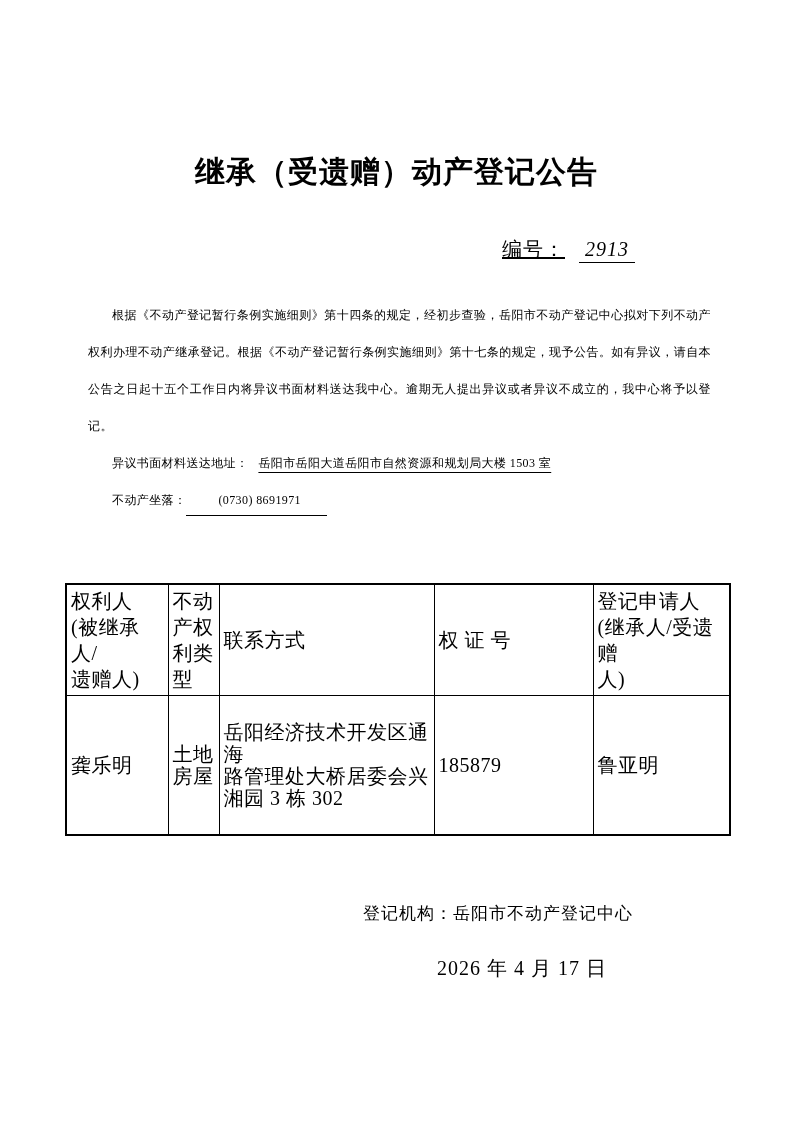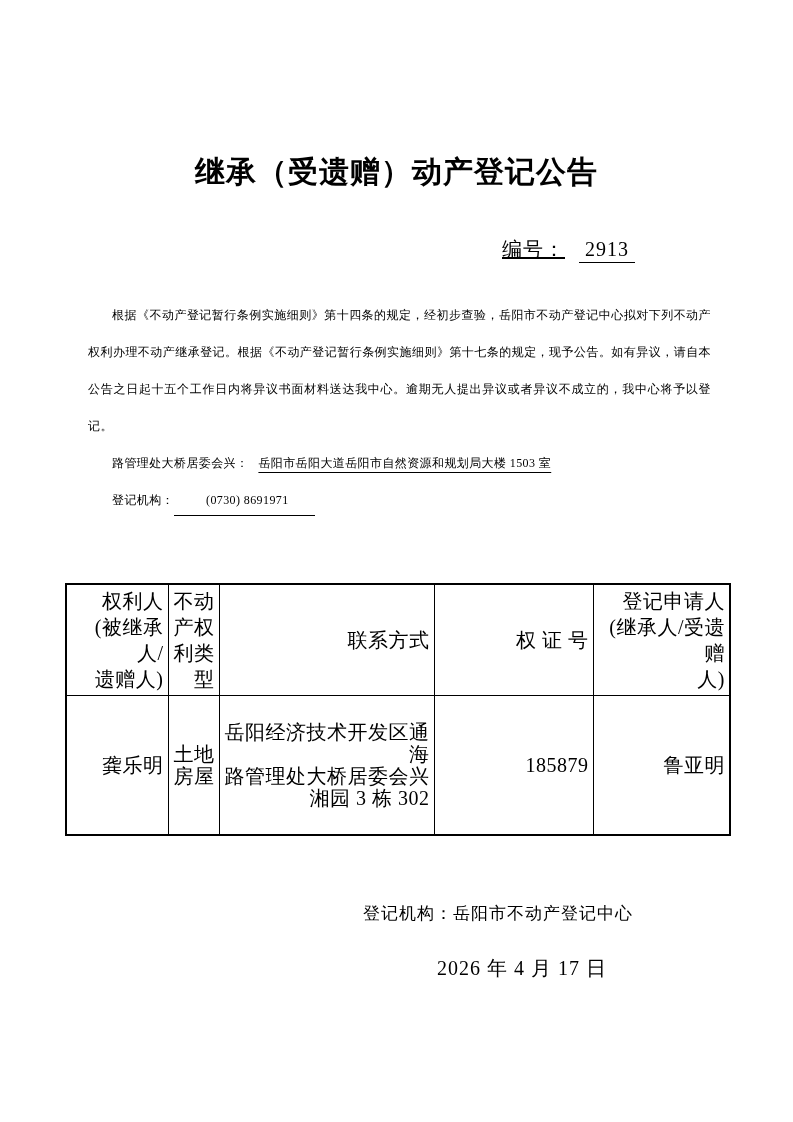--- a/index.html
+++ b/index.html
@@ -33,20 +33,21 @@
     right: 158px;
     font-size: 20px;
     letter-spacing: 1px;
   }
   .number-label { margin-right: 14px; text-decoration: underline; }
   .number-value {
     display: inline-block;
     border-bottom: 1.5px solid #000;
     padding: 0 6px 1px 6px;
     font-family: "Liberation Serif", "DejaVu Serif", serif;
+    font-style: italic;
   }
   .body-block {
     position: absolute;
     top: 297px;
     left: 88px;
     width: 623px;
     font-size: 12px;
     line-height: 37px;
     text-align: justify;
     letter-spacing: 0.4px;
@@ -68,21 +69,21 @@
     top: 583px;
     left: 65px;
     width: 664px;
     border-collapse: collapse;
     table-layout: fixed;
     border: 2px solid #000;
   }
   .notice-table th, .notice-table td {
     border: 1.5px solid #000;
     font-weight: normal;
-    text-align: right;
+    text-align: left;
     vertical-align: middle;
     font-size: 20px;
     padding: 3px 4px;
     white-space: pre-line;
     letter-spacing: 0.5px;
   }
   .notice-table th { line-height: 26px; }
   .notice-table td { line-height: 22px; }
   .row-header { height: 104px; }
   .row-data { height: 139px; }
@@ -107,22 +108,22 @@
 <div class="page">
 
   <h1 class="title">继承（受遗赠）动产登记公告</h1>
 
   <div class="number-line">
     <span class="number-label">编号：</span><span class="number-value">2913</span>
   </div>
 
   <div class="body-block">
     <p class="para">根据《不动产登记暂行条例实施细则》第十四条的规定，经初步查验，岳阳市不动产登记中心拟对下列不动产权利办理不动产继承登记。根据《不动产登记暂行条例实施细则》第十七条的规定，现予公告。如有异议，请自本公告之日起十五个工作日内将异议书面材料送达我中心。逾期无人提出异议或者异议不成立的，我中心将予以登记。</p>
-    <p class="para"><span>路管理处大桥居委会兴：</span><span class="addr-underline">岳阳市岳阳大道岳阳市自然资源和规划局大楼 1503 室</span></p>
-    <p class="para"><span>登记机构：</span><span class="phone-underline">(0730) 8691971</span></p>
+    <p class="para"><span>异议书面材料送达地址：</span><span class="addr-underline">岳阳市岳阳大道岳阳市自然资源和规划局大楼 1503 室</span></p>
+    <p class="para"><span>不动产坐落：</span><span class="phone-underline">(0730) 8691971</span></p>
   </div>
 
   <table class="notice-table">
     <colgroup>
       <col style="width:102px">
       <col style="width:51px">
       <col style="width:215px">
       <col style="width:159px">
       <col style="width:137px">
     </colgroup>

